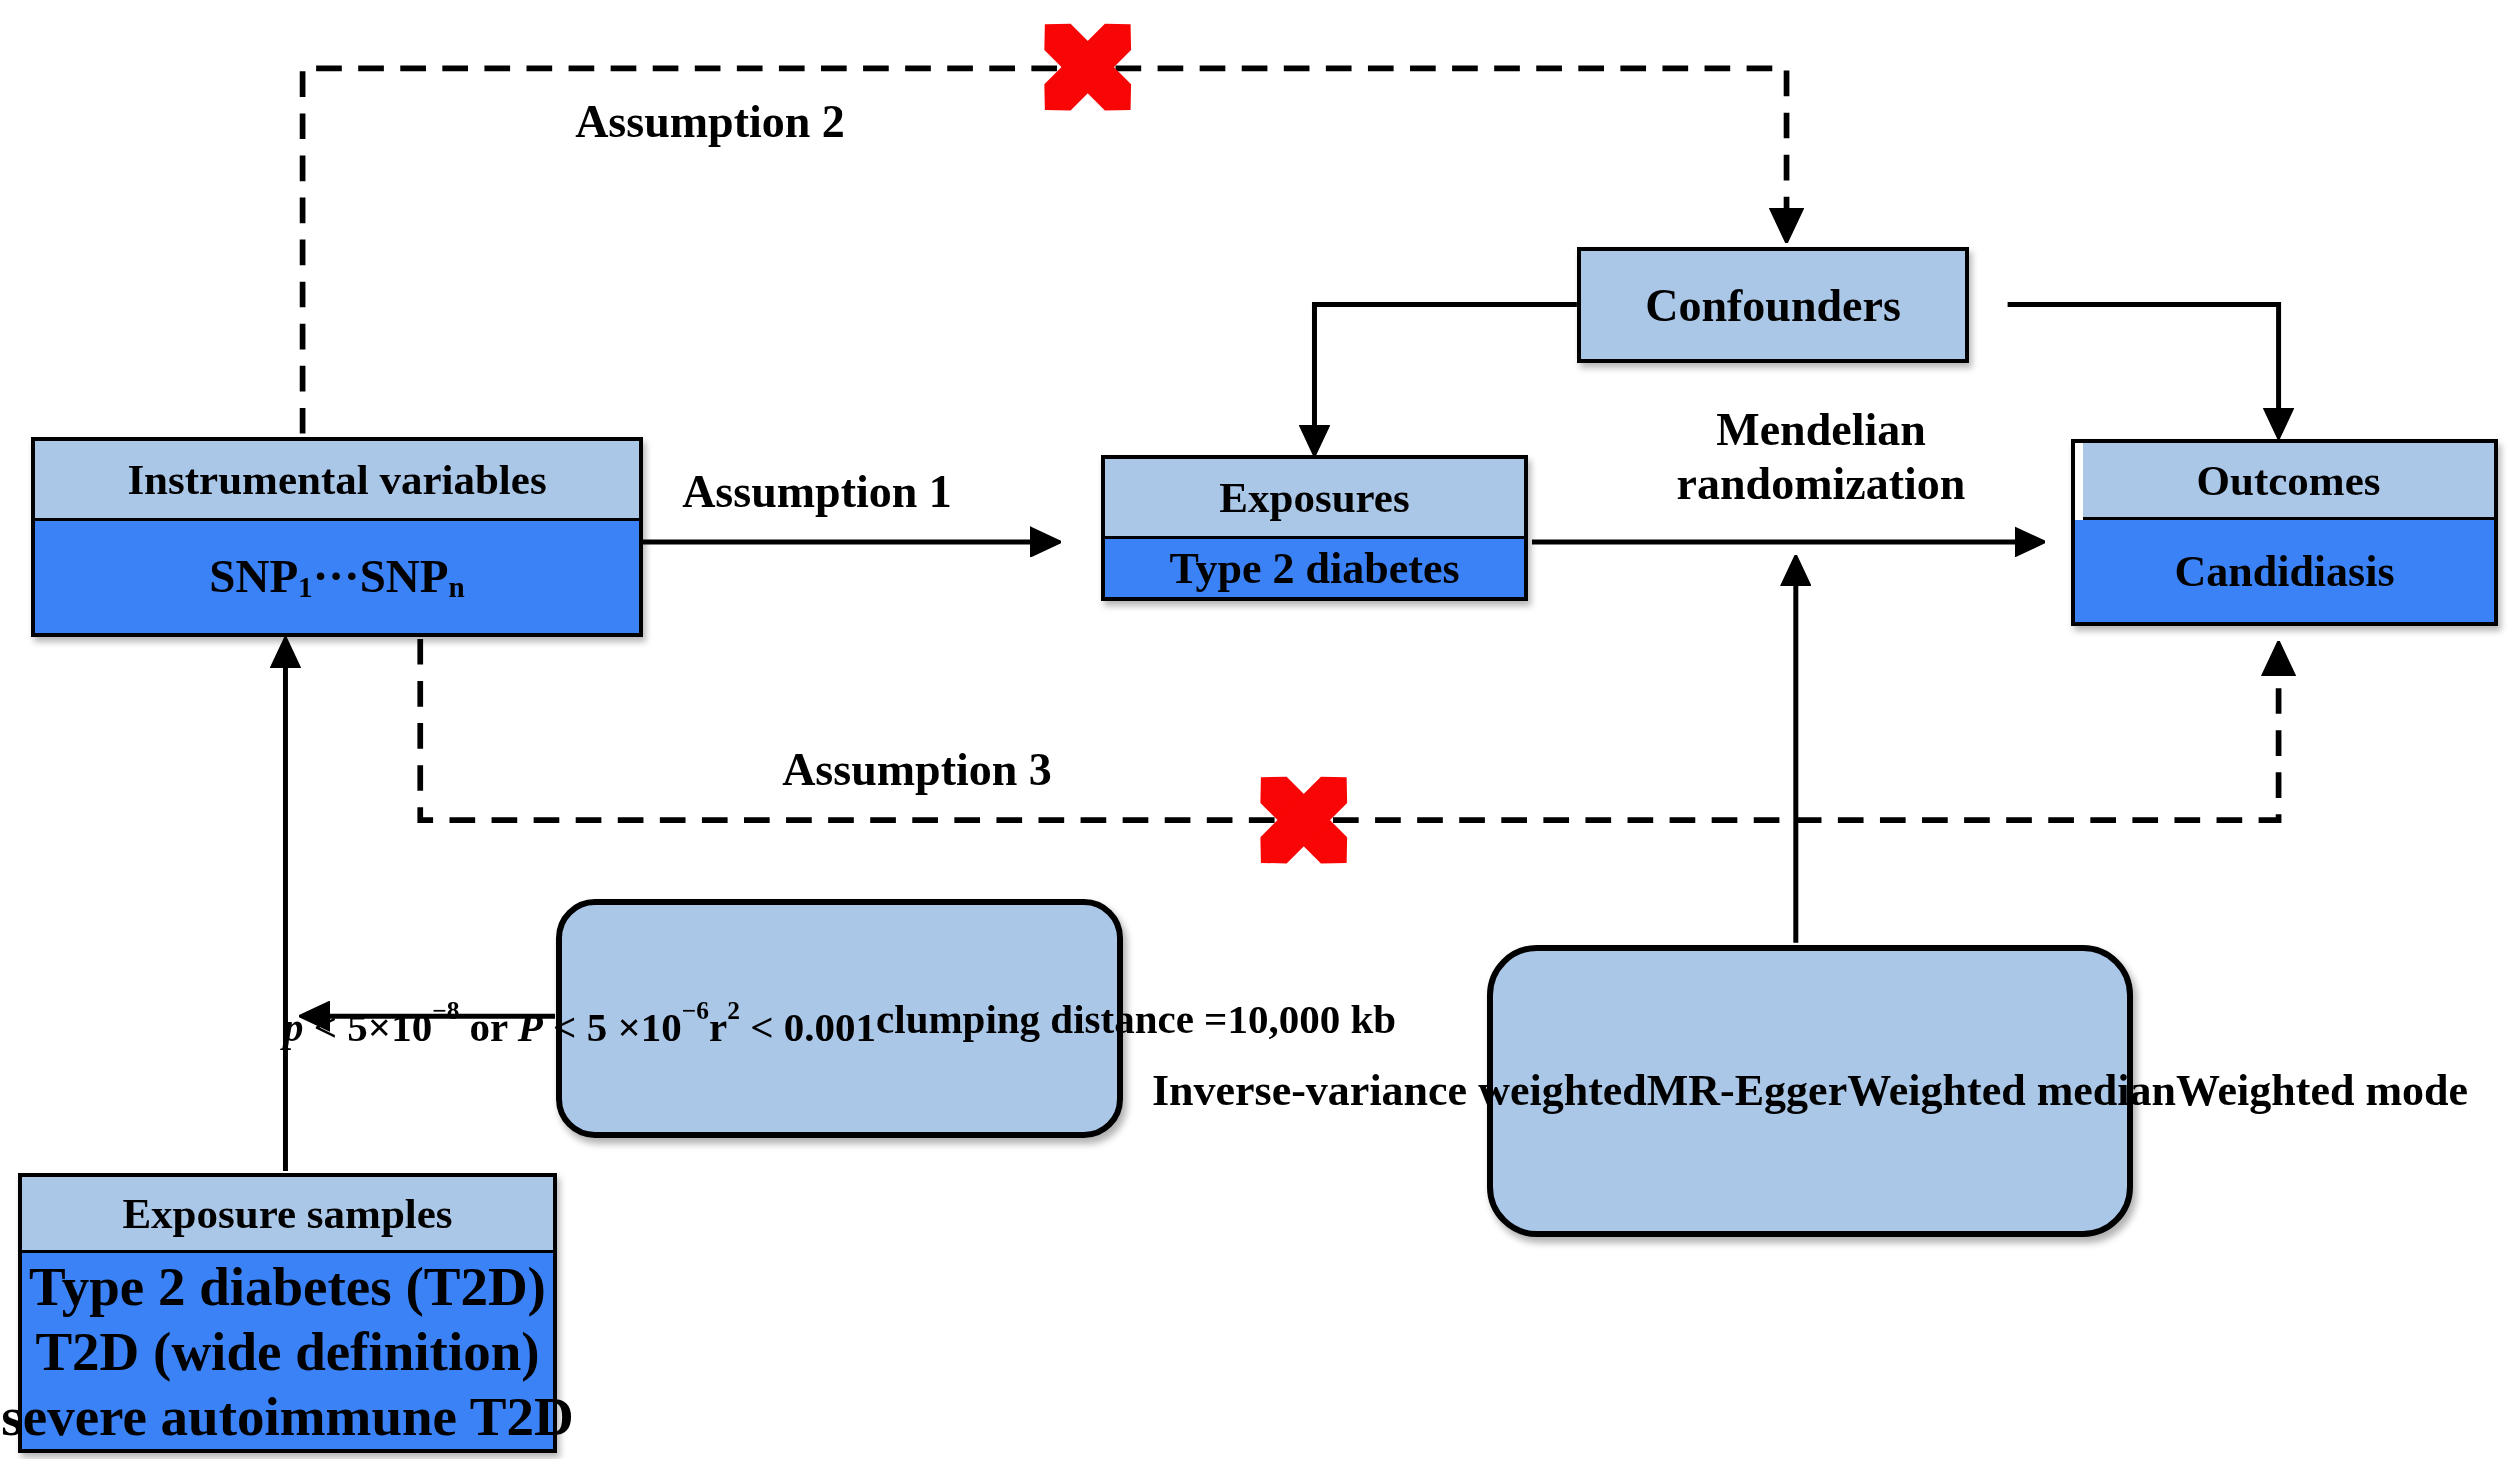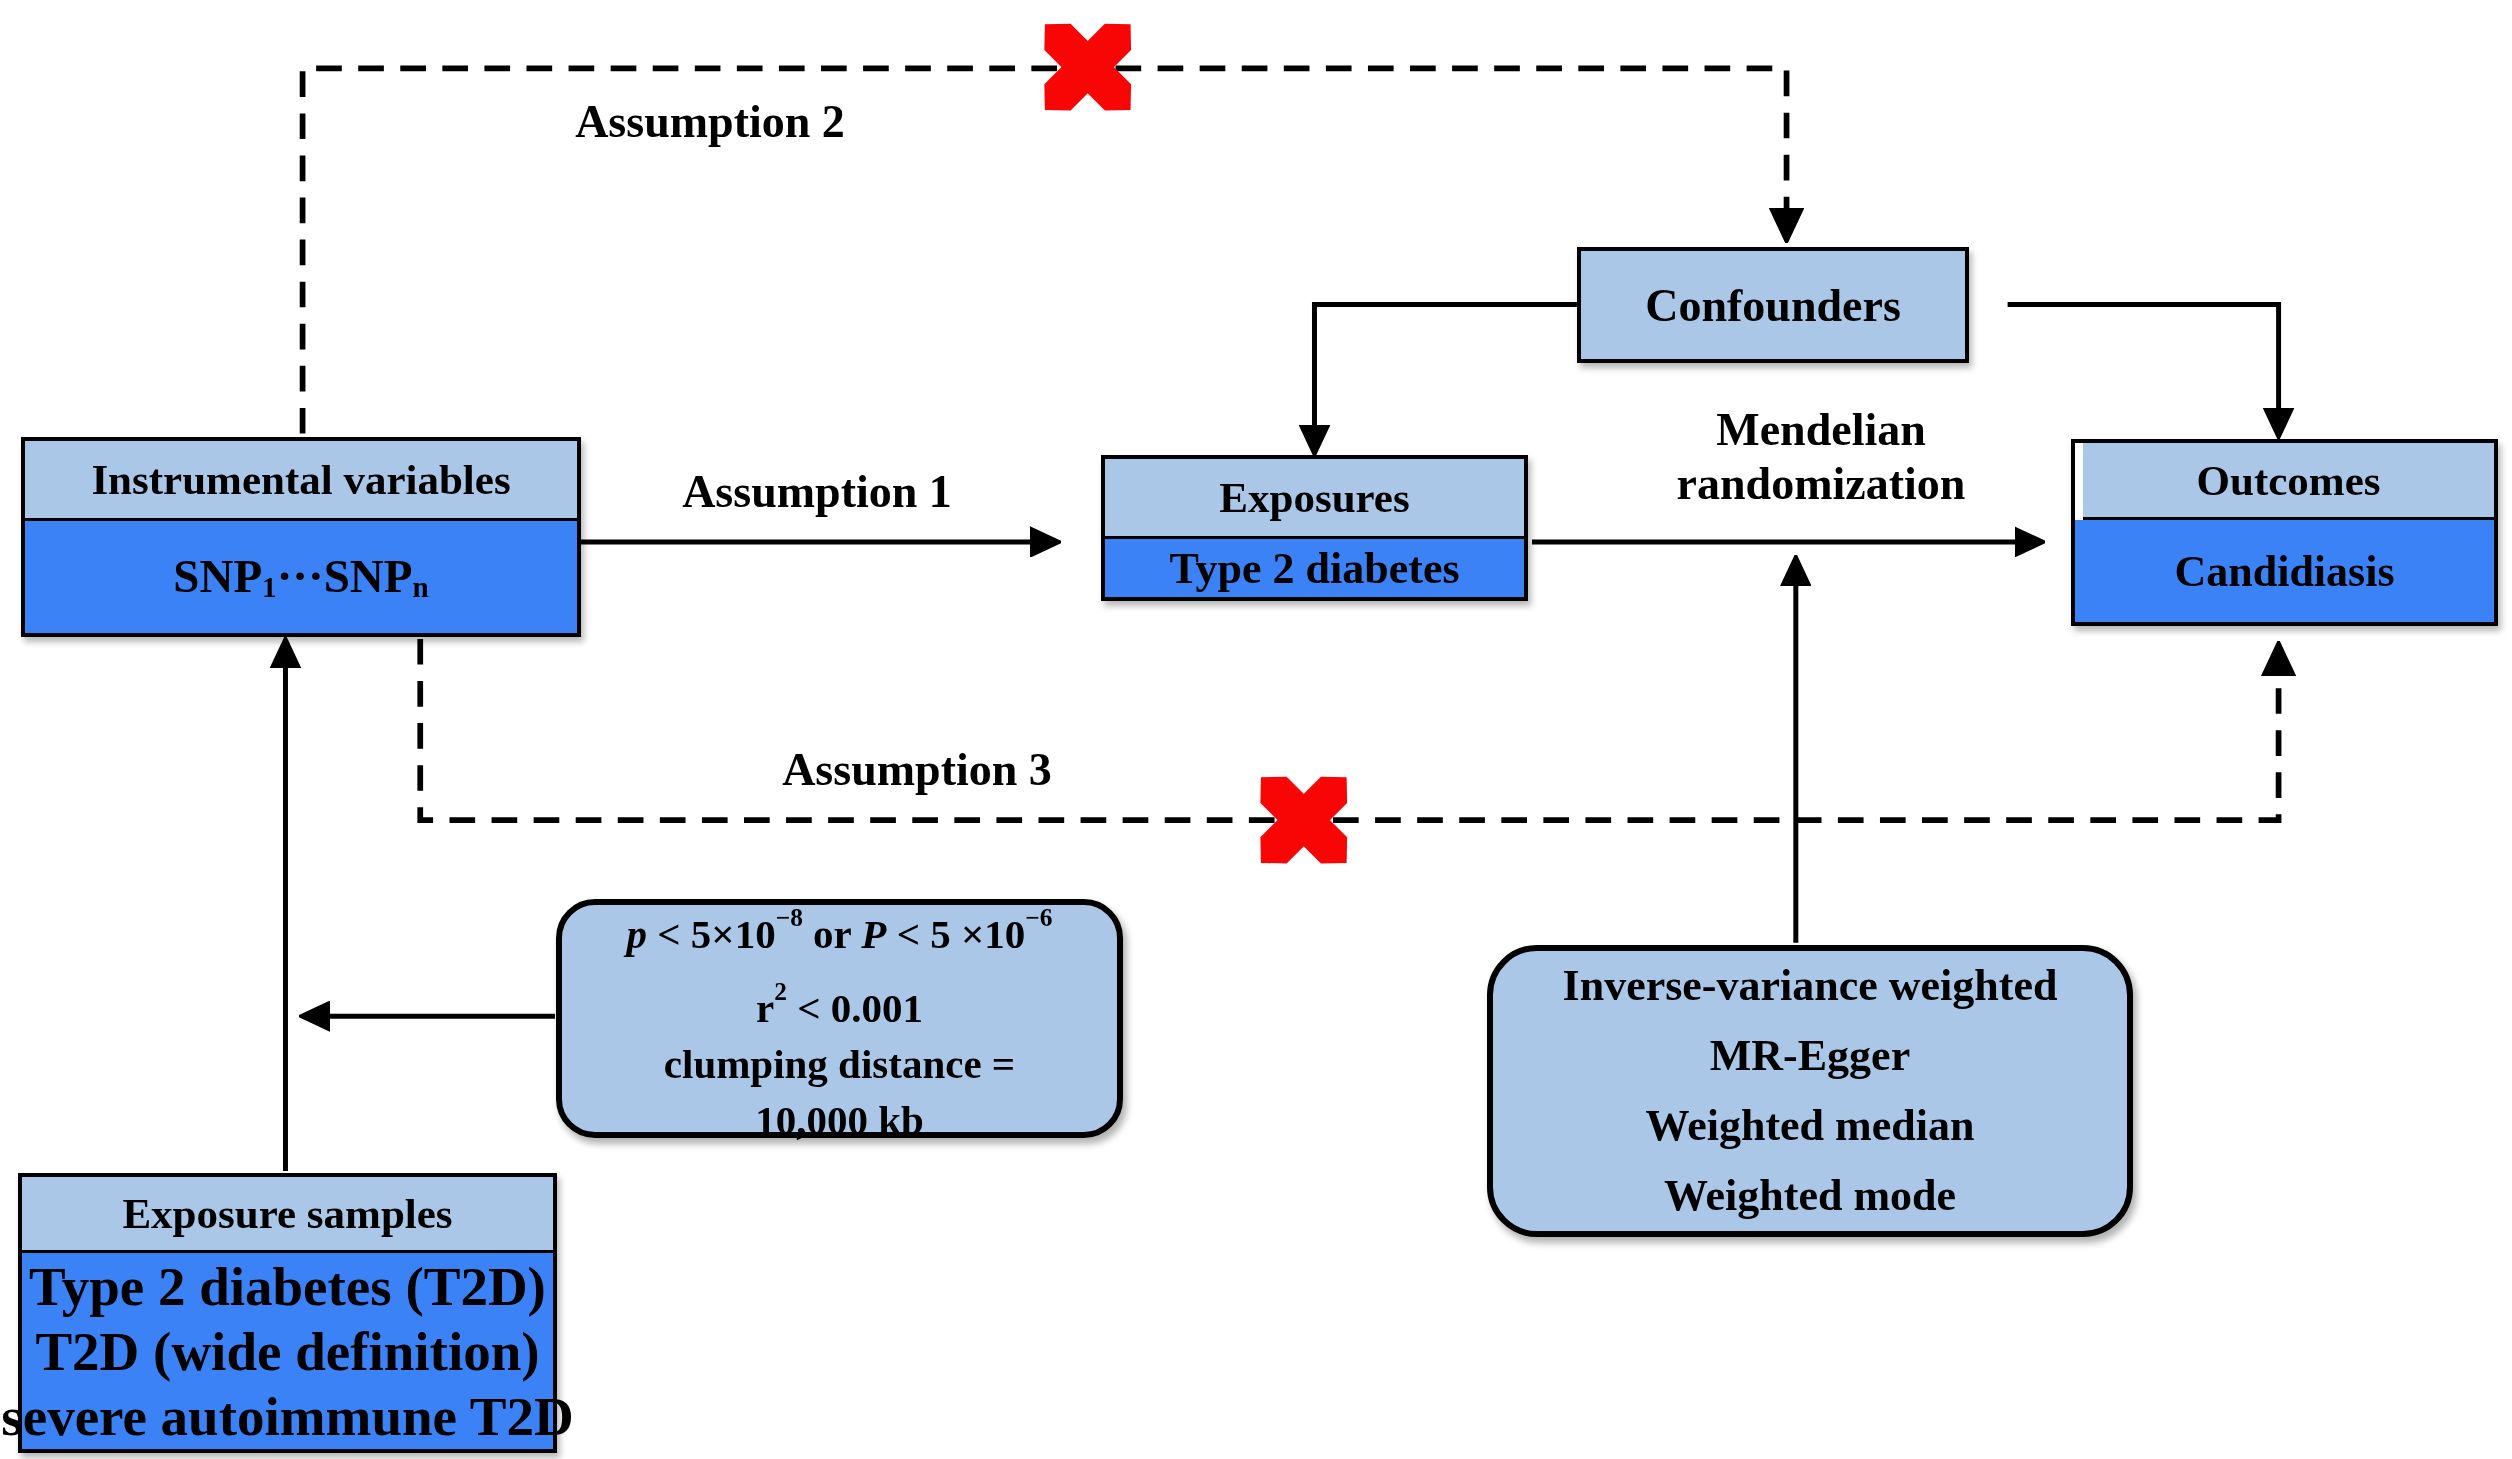--- a/index.html
+++ b/index.html
@@ -54,30 +54,30 @@
     background:var(--fill);
     border:4.3px solid var(--line);
     display:flex;align-items:center;justify-content:center;
     font-size:46px;z-index:2;
     box-shadow:2.9px 5px 6.4px rgba(0,0,0,0.28);
   }
   .round{
     position:absolute;box-sizing:border-box;
     background:var(--fill);
     border:6.4px solid var(--line);
-    display:flex;flex-direction:column;align-items:center;justify-content:center;
+    display:flex;flex-direction:row;align-items:center;justify-content:center;
     text-align:center;z-index:2;
     box-shadow:3.6px 5.7px 7.1px rgba(0,0,0,0.3);
   }
   .lbl{
     position:absolute;z-index:3;
     transform:translate(-50%,-50%);
     font-size:46px;white-space:nowrap;text-align:center;
   }
-  #iv-box{left:21px;top:437px;width:560px;height:200px;}
+  #iv-box{left:31px;top:437px;width:612px;height:200px;}
   #iv-box .hd{height:80px;}
   #iv-box .bd{font-size:47px;}
   #exposures-box{left:1101px;top:455px;width:427px;height:146px;}
   #exposures-box .hd{height:80px;}
   #outcomes-box{left:2071px;top:439px;width:427px;height:187px;}
   #outcomes-box .hd{height:77px;margin-left:8px;}
   #confounders-box{left:1577px;top:247px;width:392px;height:116px;}
   #criteria-box{left:556px;top:899px;width:567px;height:239px;border-radius:39px;font-size:41px;}
   #criteria-box .tline{line-height:56px;}
   #methods-box{left:1487px;top:945px;width:646px;height:292px;border-radius:50px;font-size:44px;}

